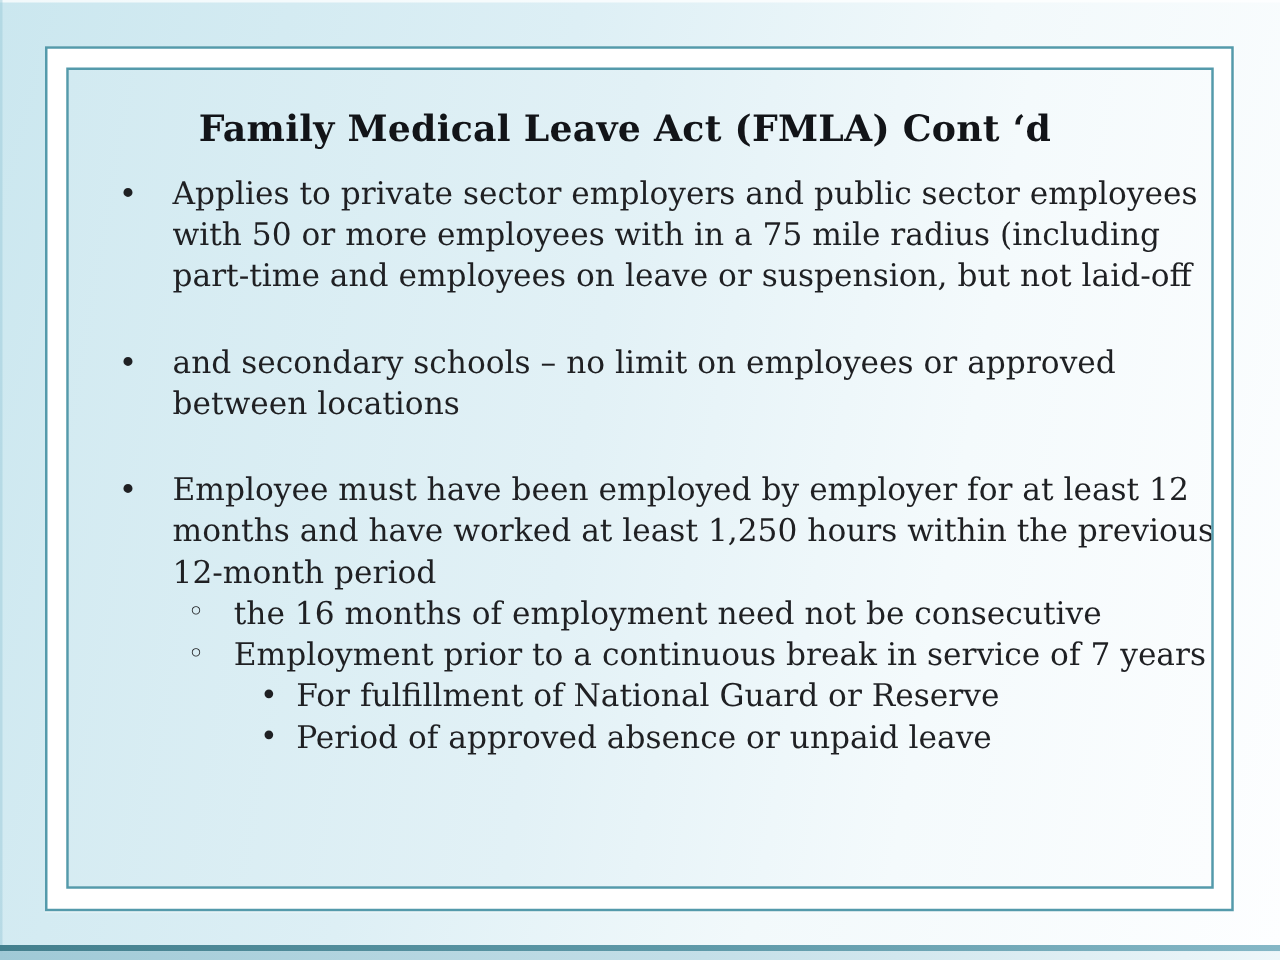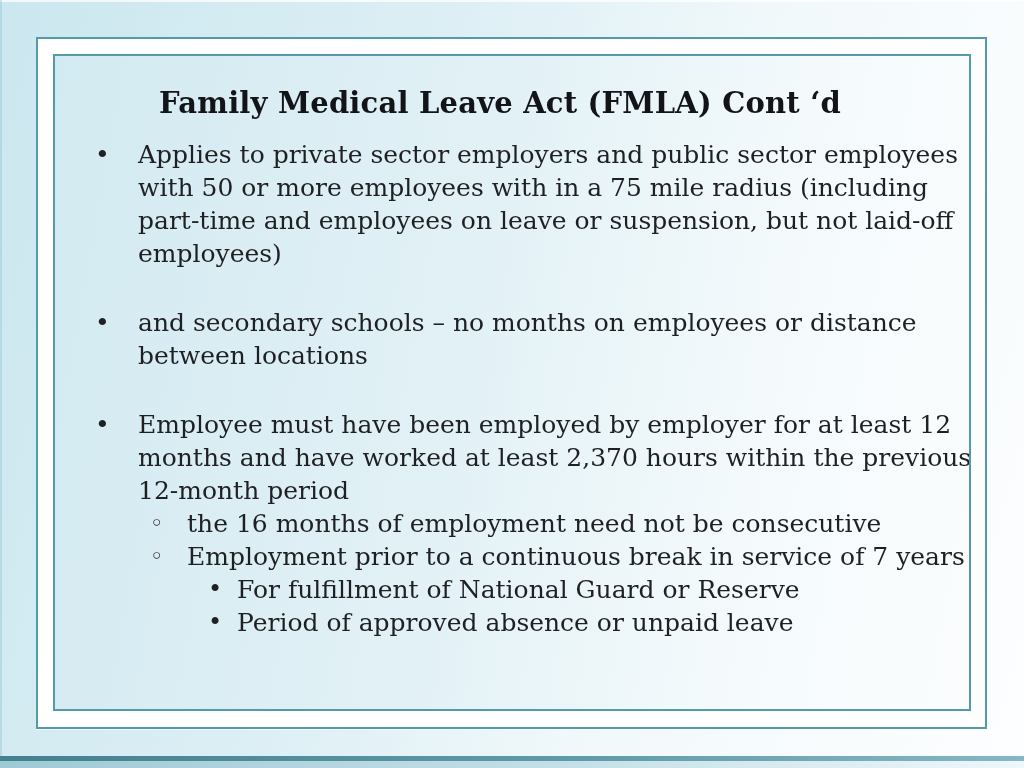--- a/index.html
+++ b/index.html
@@ -111,37 +111,36 @@
       <div class="slide-title">Family Medical Leave Act (FMLA) Cont ‘d</div>
 
       <div class="bullet-list">
 
         <div class="bullet-item level-1">
           <span class="bullet-marker">•</span>
           <span class="bullet-text">
             <span class="bullet-line" style="display:block">Applies to private sector employers and public sector employees</span>
             <span class="bullet-line" style="display:block">with 50 or more employees with in a 75 mile radius (including</span>
             <span class="bullet-line" style="display:block">part-time and employees on leave or suspension, but not laid-off</span>
-            <span class="bullet-line" style="display:block">employees)</span>
           </span>
         </div>
 
         <div class="bullet-item level-1 para-gap">
           <span class="bullet-marker">•</span>
           <span class="bullet-text">
-            <span class="bullet-line" style="display:block">and secondary schools – no months on employees or distance</span>
+            <span class="bullet-line" style="display:block">and secondary schools – no limit on employees or approved</span>
             <span class="bullet-line" style="display:block">between locations</span>
           </span>
         </div>
 
         <div class="bullet-item level-1 para-gap">
           <span class="bullet-marker">•</span>
           <span class="bullet-text">
             <span class="bullet-line" style="display:block">Employee must have been employed by employer for at least 12</span>
-            <span class="bullet-line" style="display:block">months and have worked at least 2,370 hours within the previous</span>
+            <span class="bullet-line" style="display:block">months and have worked at least 1,250 hours within the previous</span>
             <span class="bullet-line" style="display:block">12-month period</span>
           </span>
         </div>
 
         <div class="bullet-item level-2">
           <span class="bullet-marker">◦</span>
           <span class="bullet-text">
             <span class="bullet-line" style="display:block">the 16 months of employment need not be consecutive</span>
           </span>
         </div>

